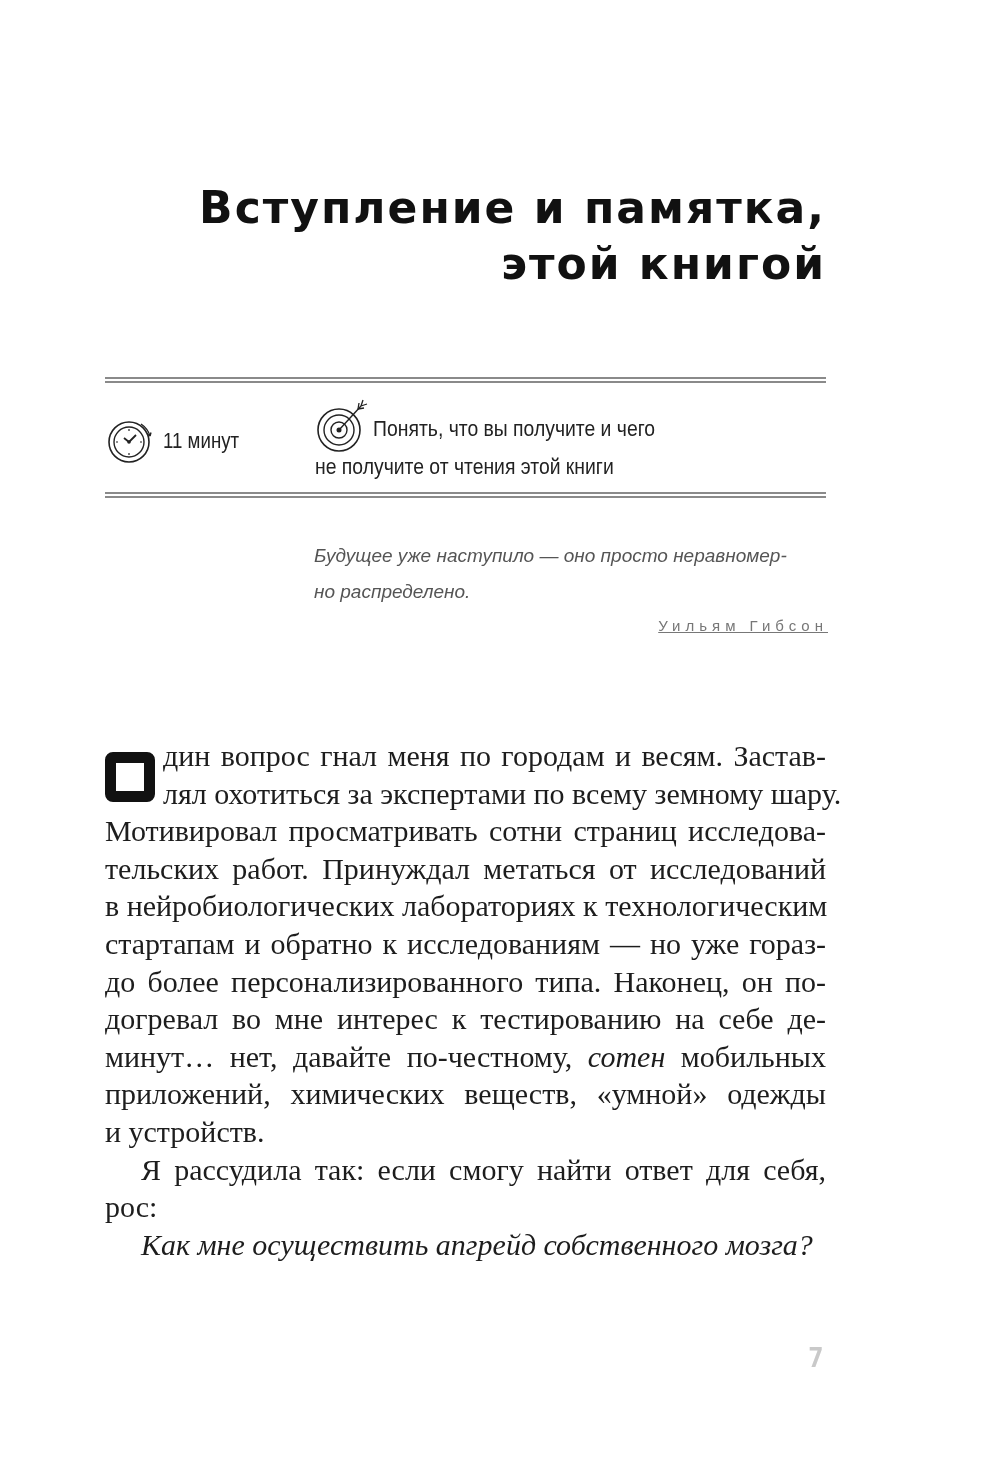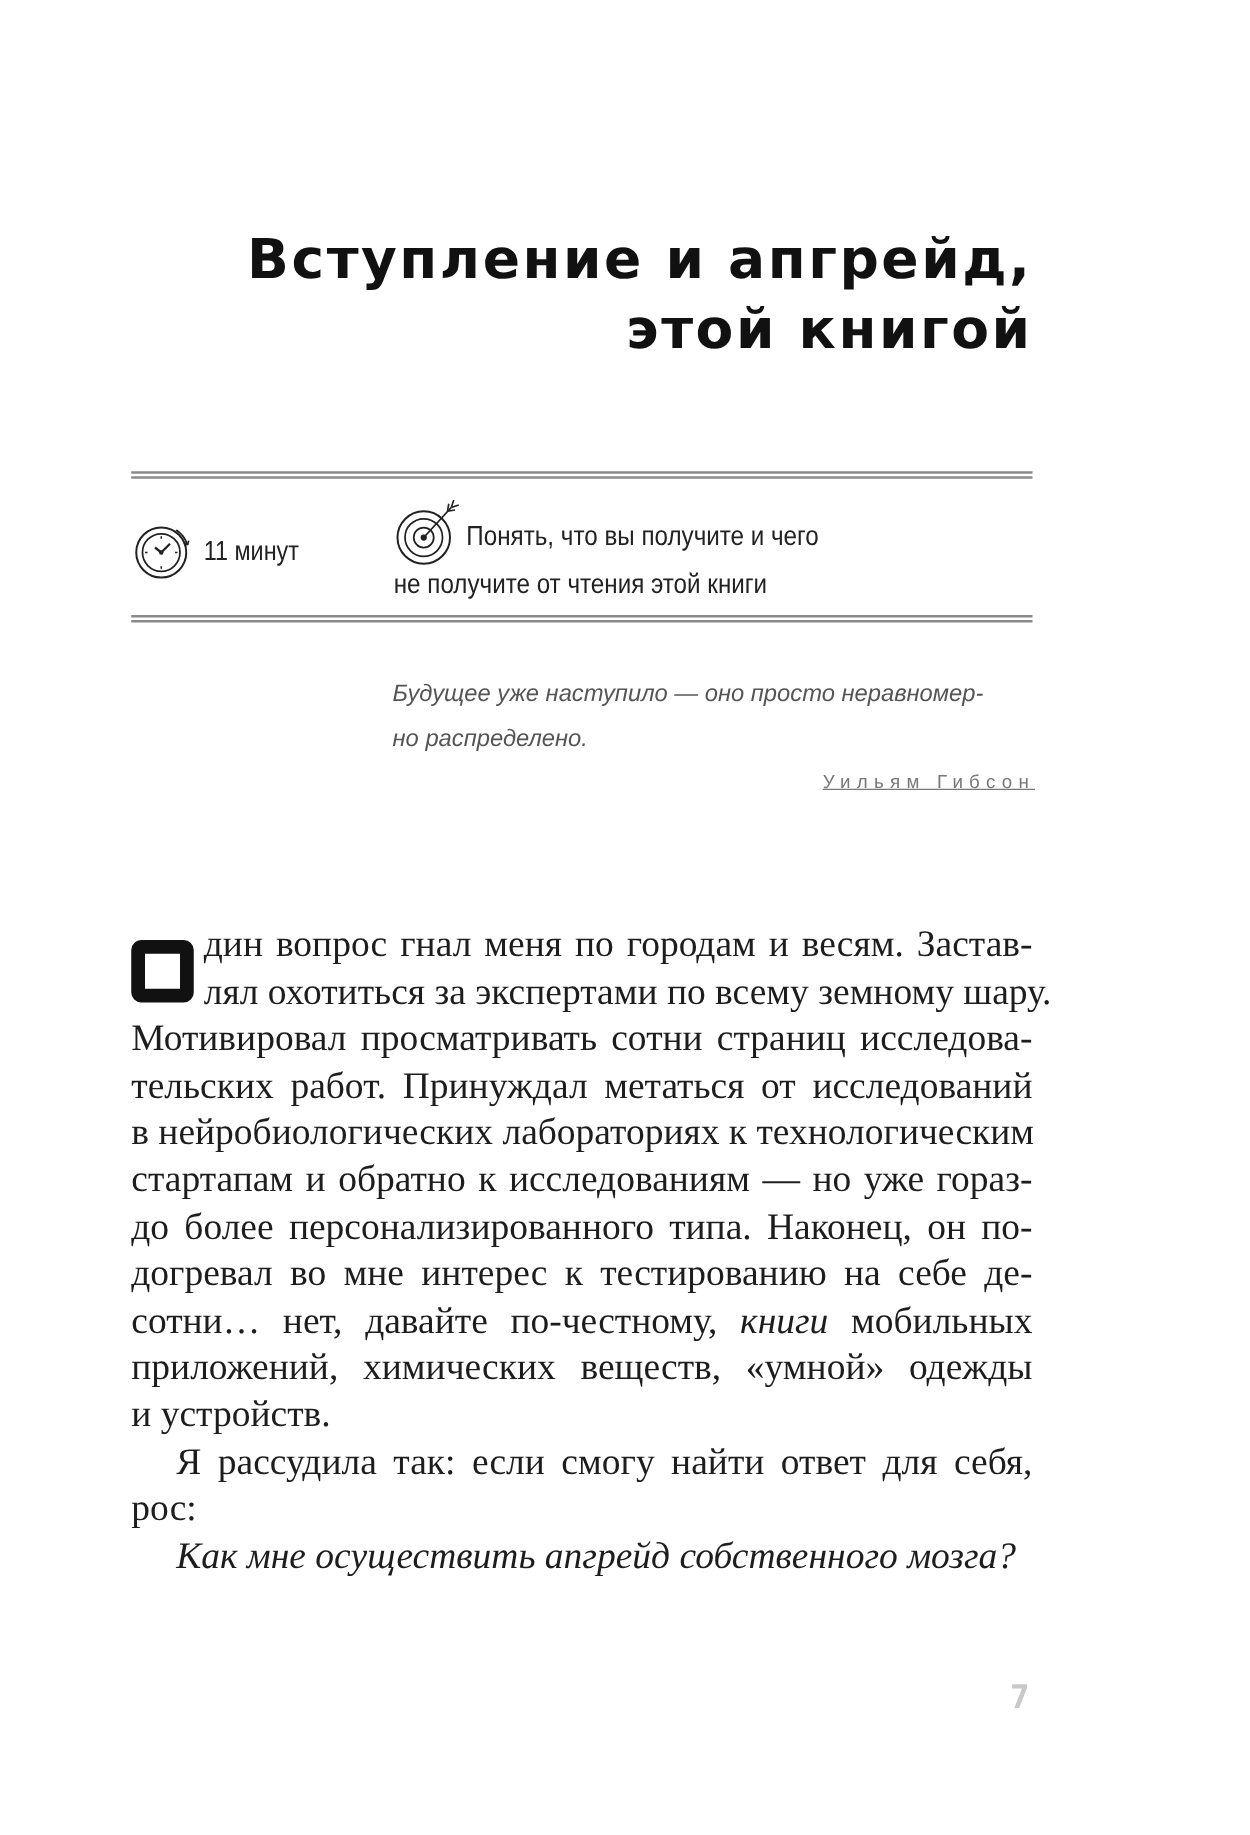--- a/index.html
+++ b/index.html
@@ -51,21 +51,21 @@
   .dropcap { position: absolute; left: 0; top: 15px; width: 50px; height: 50px;
     box-sizing: border-box; border: 11px solid #111; border-radius: 8px; }
 
   .page-number { position: absolute; left: 808px; top: 1343px; font-family: "DejaVu Sans Mono", monospace;
     font-size: 26px; color: #c9c9c9; font-weight: bold; }
 </style>
 </head>
 <body>
 
 <div class="title">
-  <span class="line">Вступление и апгрейд,</span>
+  <span class="line">Вступление и памятка,</span>
   <span class="line">этой книгой</span>
 </div>
 
 <div class="rule rule-top"></div>
 
 <div class="meta">
   <div class="meta-time">
     <svg class="icon" viewBox="0 0 50 50">
       <circle cx="24" cy="26" r="20" fill="none" stroke="#222" stroke-width="1.6"></circle>
       <circle cx="24" cy="26" r="15" fill="none" stroke="#222" stroke-width="1.4"></circle>
@@ -112,21 +112,21 @@
     
   </div>
   <span class="ln drop">дин вопрос гнал меня по городам и весям. Застав-</span>
   <span class="ln drop">лял охотиться за экспертами по всему земному шару.</span>
   <span class="ln">Мотивировал просматривать сотни страниц исследова-</span>
   <span class="ln">тельских работ. Принуждал метаться от исследований</span>
   <span class="ln">в нейробиологических лабораториях к технологическим</span>
   <span class="ln">стартапам и обратно к исследованиям — но уже гораз-</span>
   <span class="ln">до более персонализированного типа. Наконец, он по-</span>
   <span class="ln">догревал во мне интерес к тестированию на себе де-</span>
-  <span class="ln"><span>сотни… нет, давайте по-честному, </span><em>книги</em><span> мобильных</span></span>
+  <span class="ln"><span>минут… нет, давайте по-честному, </span><em>сотен</em><span> мобильных</span></span>
   <span class="ln">приложений, химических веществ, «умной» одежды</span>
   <span class="ln last">и устройств.</span>
   <span class="ln indented">Я рассудила так: если смогу найти ответ для себя,</span>
   <span class="ln last">рос:</span>
   <span class="ln last indented"><em>Как мне осуществить апгрейд собственного мозга?</em></span>
 </div>
 
 <div class="page-number">7</div>
 
 </body></html>

